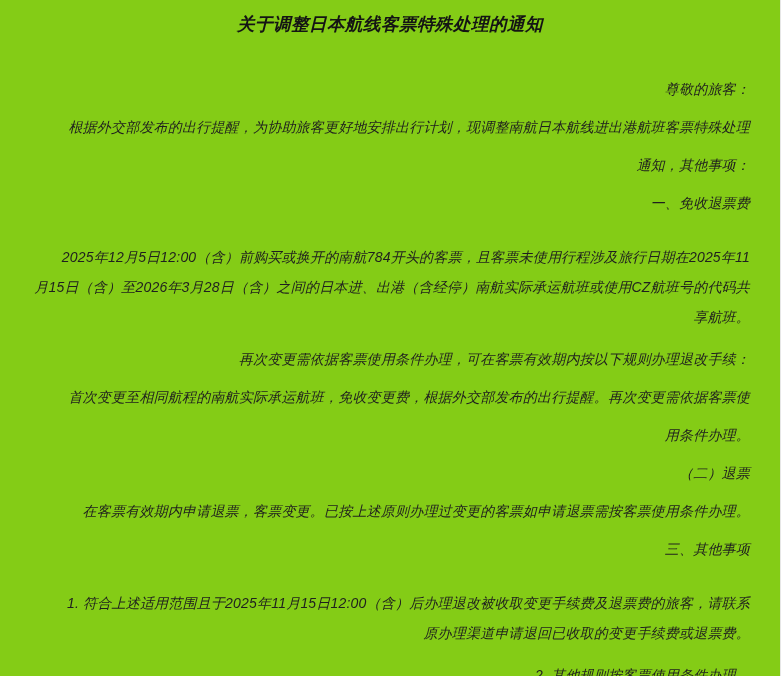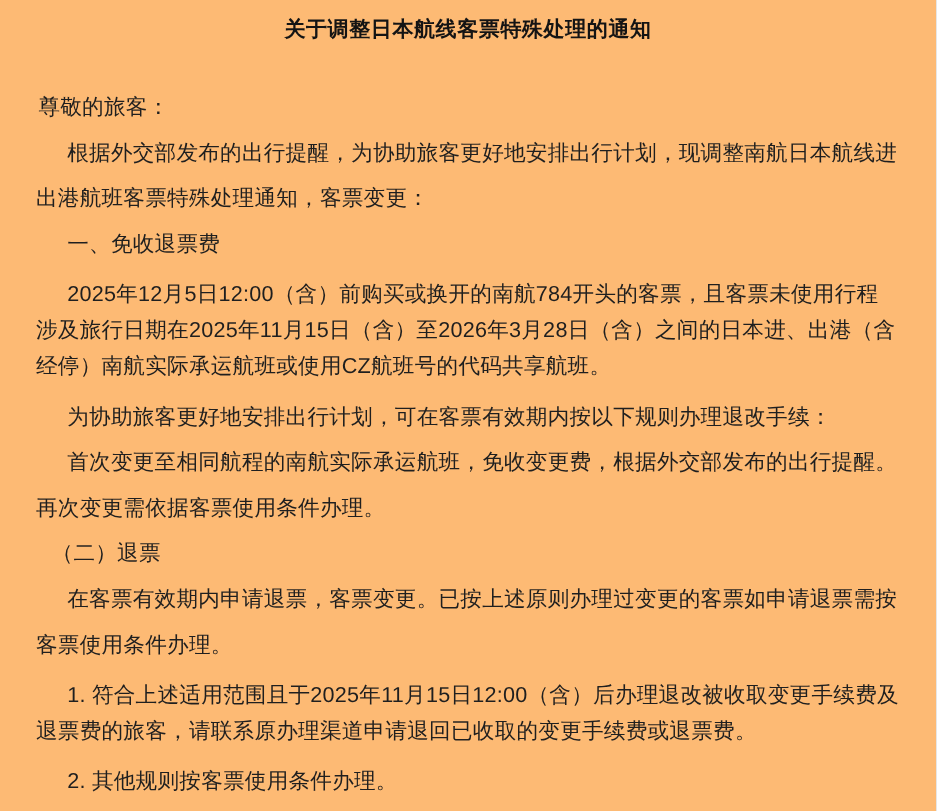--- a/index.html
+++ b/index.html
@@ -12,89 +12,92 @@
     background: #ffffff;
     font-family: "Liberation Sans", sans-serif;
     color: #1a1a1a;
     overflow: hidden;
   }
   .page {
     position: relative;
     width: 781px;
     height: 676px;
     box-sizing: border-box;
-    background: #fdba74;
+    background: #84cc16;
     border-right: 1px solid #e6e6e6;
+    font-style: italic;
   }
   .title {
     margin: 0;
     padding: 10px 40px 0 40px;
     font-size: 17.5px;
     font-weight: bold;
     text-align: center;
     letter-spacing: 0.5px;
     color: #141414;
     line-height: 28px;
   }
   .body {
     padding: 32px 30px 0 30px;
   }
   p {
     margin: 0 0 0 0;
-    font-size: 18px;
+    font-size: 14px;
     line-height: 38px;
     color: #1f1f1f;
     letter-spacing: 0.2px;
+    text-align: right;
   }
   .salutation {
     padding-left: 2px;
   }
   .indent {
     text-indent: 26px;
   }
   .indent-sm {
     text-indent: 13px;
   }
   .para-block {
     text-indent: 26px;
     line-height: 30px;
-    margin-top: 8px;
+    margin-top: 20px;
     margin-bottom: 4px;
   }
   .spacer-sm { height: 4px; }
 </style>
 </head>
 <body>
 
 <div class="page">
 
   <h1 class="title">关于调整日本航线客票特殊处理的通知</h1>
 
   <div class="body">
 
     <p class="salutation">尊敬的旅客：</p>
 
-    <p class="indent">根据外交部发布的出行提醒，为协助旅客更好地安排出行计划，现调整南航日本航线进出港航班客票特殊处理通知，客票变更：</p>
+    <p class="indent">根据外交部发布的出行提醒，为协助旅客更好地安排出行计划，现调整南航日本航线进出港航班客票特殊处理通知，其他事项：</p>
 
     <p class="indent">一、免收退票费</p>
 
     <p class="para-block">2025年12月5日12:00（含）前购买或换开的南航784开头的客票，且客票未使用行程涉及旅行日期在2025年11月15日（含）至2026年3月28日（含）之间的日本进、出港（含经停）南航实际承运航班或使用CZ航班号的代码共享航班。</p>
 
     <div class="spacer-sm"></div>
 
 
-    <p class="indent">为协助旅客更好地安排出行计划，可在客票有效期内按以下规则办理退改手续：</p>
+    <p class="indent">再次变更需依据客票使用条件办理，可在客票有效期内按以下规则办理退改手续：</p>
 
 
     <p class="indent">首次变更至相同航程的南航实际承运航班，免收变更费，根据外交部发布的出行提醒。再次变更需依据客票使用条件办理。</p>
 
     <p class="indent-sm">（二）退票</p>
 
     <p class="indent">在客票有效期内申请退票，客票变更。已按上述原则办理过变更的客票如申请退票需按客票使用条件办理。</p>
 
+    <p class="indent">三、其他事项</p>
 
     <p class="para-block">1. 符合上述适用范围且于2025年11月15日12:00（含）后办理退改被收取变更手续费及退票费的旅客，请联系原办理渠道申请退回已收取的变更手续费或退票费。</p>
 
     <div class="spacer-sm"></div>
 
     <p class="indent">2. 其他规则按客票使用条件办理。</p>
 
   </div>
 
 </div>

